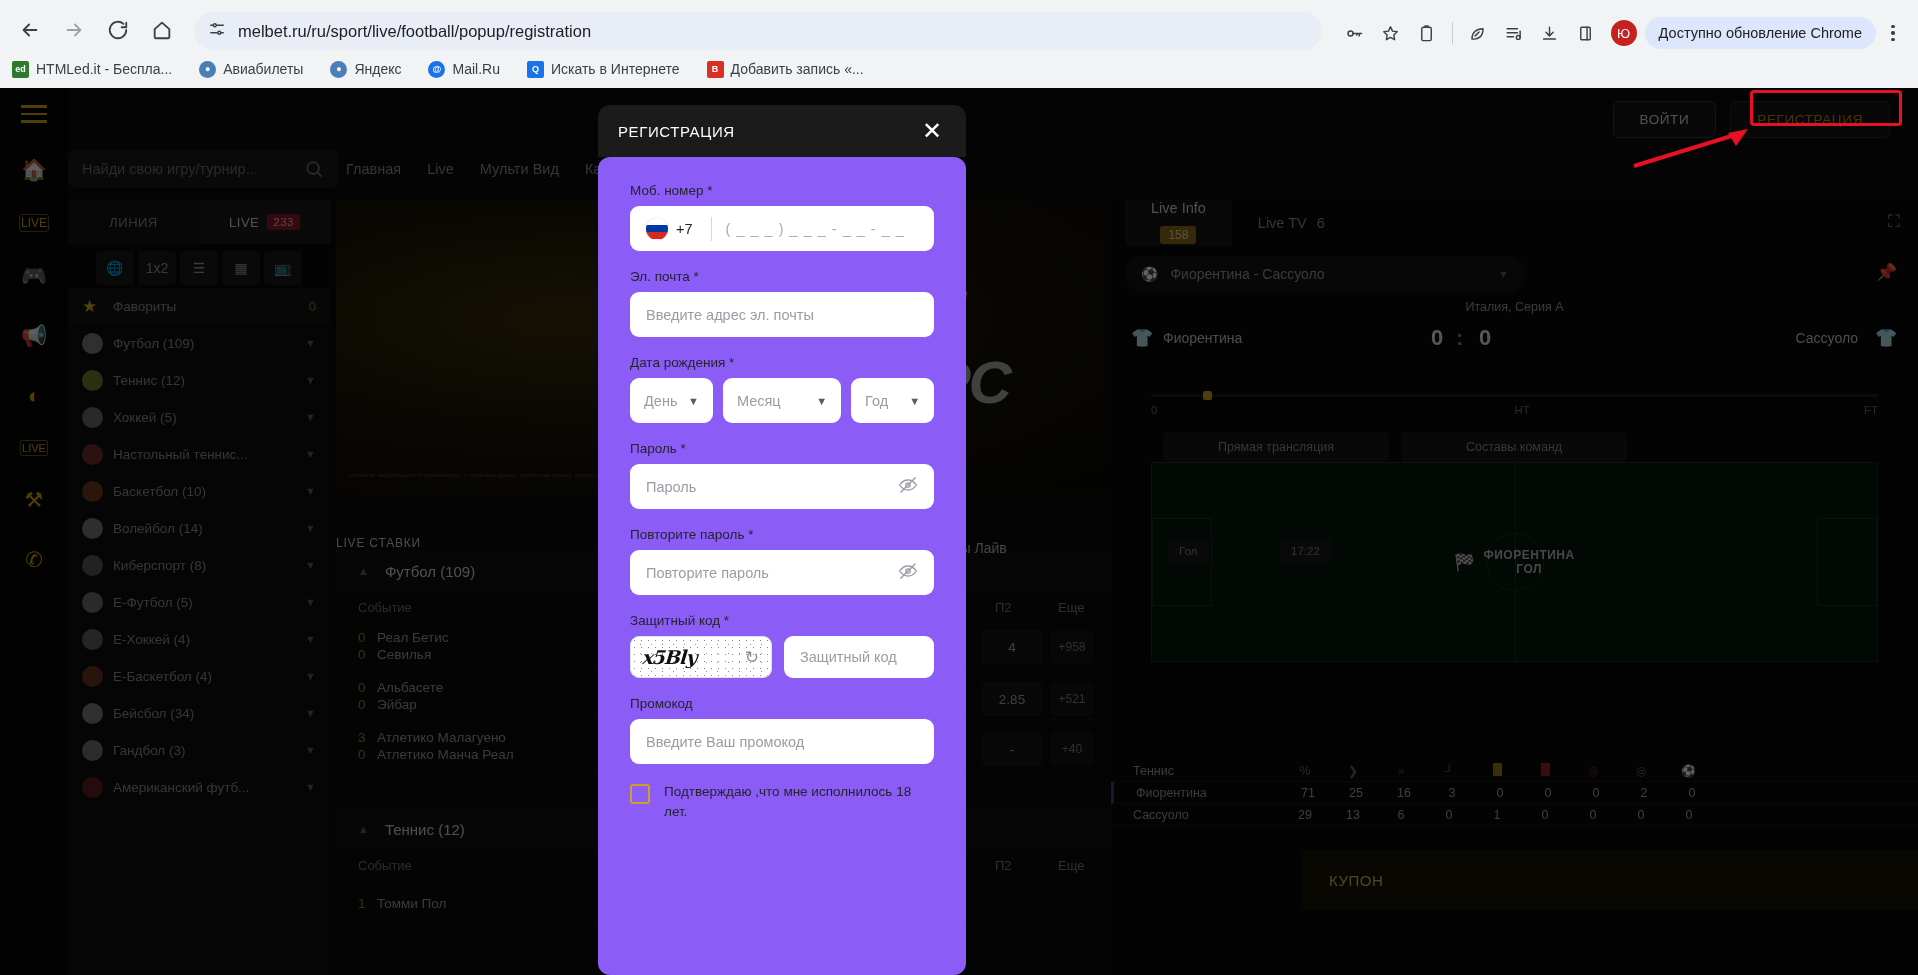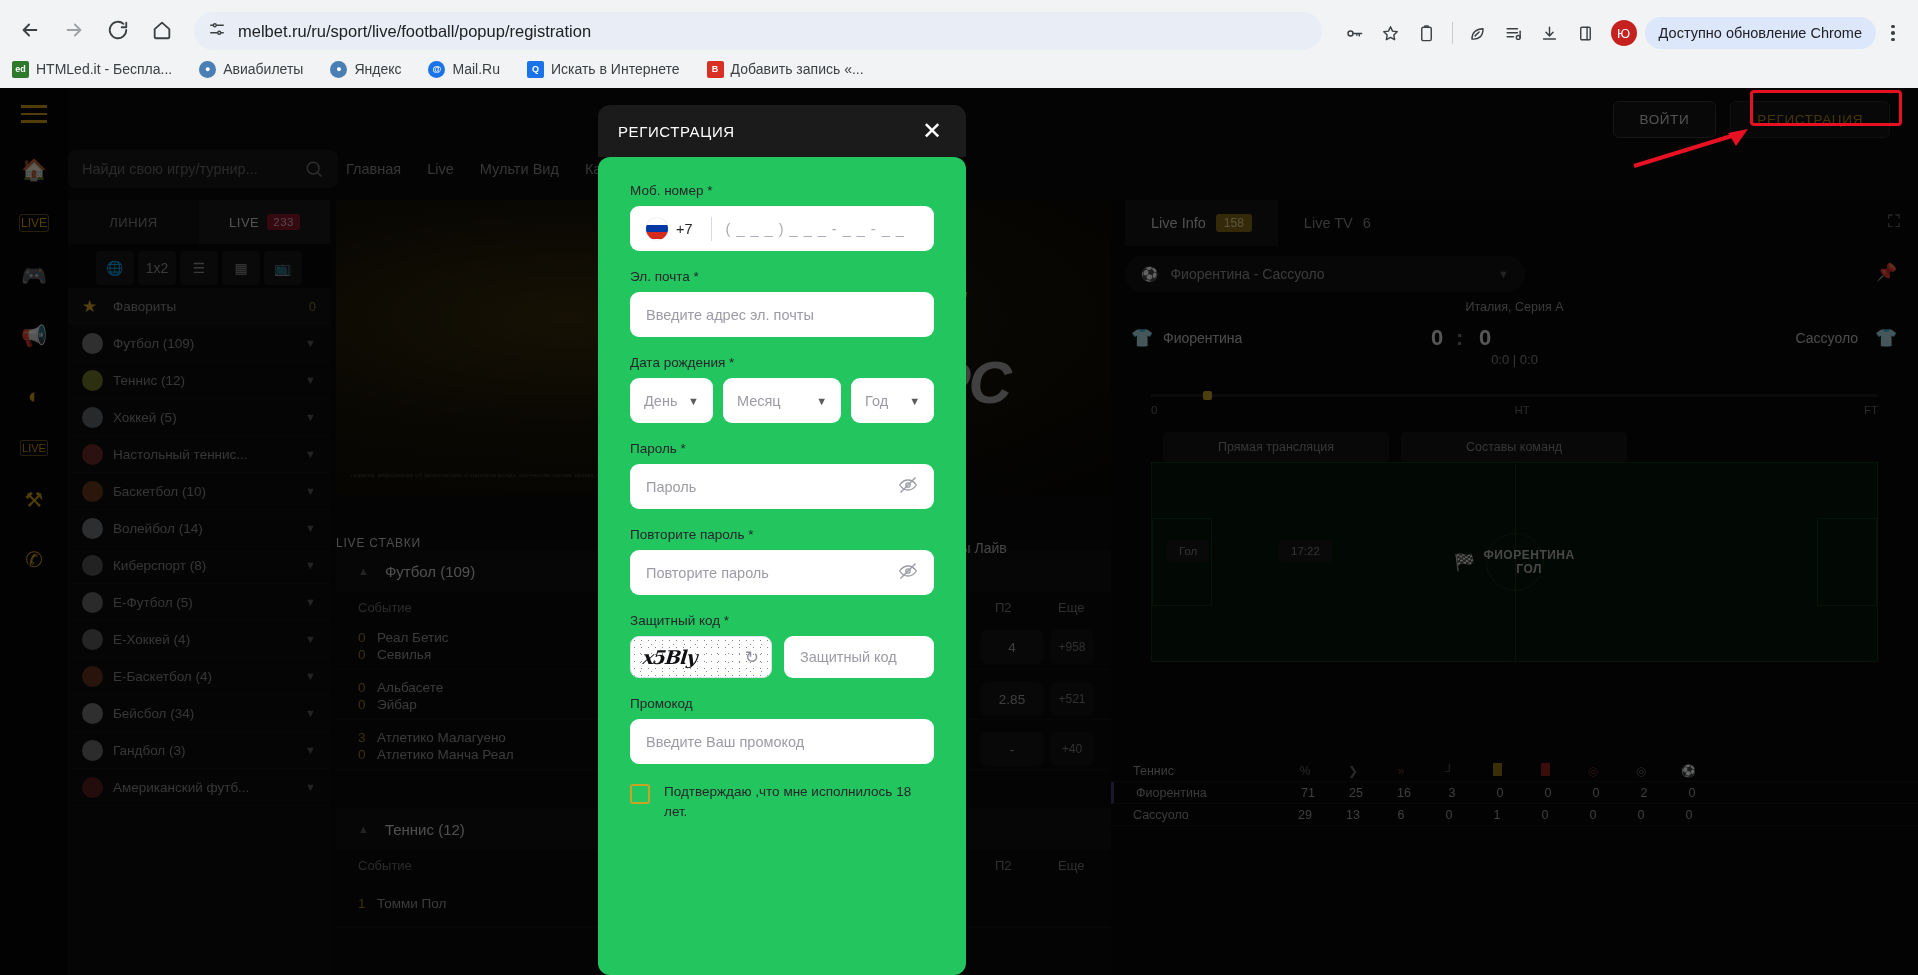--- a/index.html
+++ b/index.html
@@ -107,21 +107,21 @@
   .mt { display: flex; align-items: center; gap: 11px; font-size: 13.5px; color: #9b9b9b; }
   .mt .sc { color: #9c7c25; width: 8px; }
   .odds-cell { position: absolute; width: 62px; height: 34px; background: #161616; border-radius: 6px; display: flex; align-items: center; justify-content: center; color: #a6a6a6; font-size: 13.5px; }
   .odds-more { position: absolute; width: 44px; height: 34px; background: #141414; border-radius: 6px; display: flex; align-items: center; justify-content: center; color: #7e7e7e; font-size: 12px; }
   .odds-head { position: absolute; color: #7d7d7d; font-size: 13px; }
 
   
   .right { position: absolute; left: 1111px; top: 112px; width: 807px; height: 775px; background: #0a0a0a; }
   .r-tabs { display: flex; height: 46px; align-items: center; padding-left: 14px; gap: 0; }
   .r-tab { height: 46px; display: flex; align-items: center; gap: 10px; padding: 0 26px; color: #8d8d8d; font-size: 14.5px; }
-  .r-tab.active { background: #151515; color: #cfcfcf; }
+  .r-tab.active { background: #151515; color: #cfcfcf; flex-direction: column; }
   .badge-gold { background: #8a6d16; color: #f0dfa2; font-size: 12px; padding: 2px 8px; border-radius: 3px; }
   .expand-ic { position: absolute; right: 18px; top: 12px; color: #8a8a8a; font-size: 17px; }
   .ev-select { position: absolute; left: 14px; top: 56px; width: 400px; height: 36px; background: #141414; border-radius: 18px; display: flex; align-items: center; gap: 12px; padding: 0 16px; color: #9a9a9a; font-size: 14px; }
   .pin-ic { position: absolute; right: 20px; top: 62px; color: #7c7c7c; font-size: 17px; }
   .league { position: absolute; left: 0; top: 100px; width: 807px; text-align: center; color: #9a9a9a; font-size: 12.5px; }
   .score-line { position: absolute; top: 118px; width: 807px; height: 40px; display: flex; align-items: center; }
   .team-n { color: #c9c9c9; font-size: 14px; }
   .score-big { color: #e3e3e3; font-size: 22px; font-weight: 600; }
   .sub-score { position: absolute; top: 152px; width: 807px; text-align: center; color: #8c8c8c; font-size: 13px; }
   .timeline { position: absolute; left: 40px; top: 190px; width: 727px; height: 30px; }
@@ -141,21 +141,21 @@
   .st-name { width: 170px; padding-left: 22px; color: #9b9b9b; font-size: 12.5px; }
   .st-cell { width: 48px; text-align: center; color: #a4a4a4; font-size: 12.5px; }
   .st-head .st-cell { color: #6a6a6a; font-size: 12px; }
   .coupon { position: absolute; left: 190px; top: 650px; width: 617px; height: 60px; background: #1a1406; display: flex; align-items: center; padding-left: 28px; color: #d3b765; font-size: 15px; letter-spacing: .5px; }
 
   
   .modal { position: absolute; z-index: 80; left: 598px; top: 105px; width: 368px; }
   .modal-head { height: 52px; background: #1b1b1b; border-radius: 12px 12px 0 0; display: flex; align-items: center; justify-content: space-between; padding: 0 20px; }
   .modal-title { color: #fff; font-size: 15px; letter-spacing: .6px; }
   .modal-close { color: #fff; font-size: 24px; line-height: 1; width: 28px; height: 28px; display: flex; align-items: center; justify-content: center; }
-  .modal-body { background: #22c55e; border-radius: 12px; padding: 26px 32px 12px; height: 818px; overflow: hidden; }
+  .modal-body { background: #8b5cf6; border-radius: 12px; padding: 26px 32px 12px; height: 818px; overflow: hidden; }
   .f-label { color: #23252b; font-size: 13.5px; margin-bottom: 8px; }
   .f-group { margin-bottom: 18px; }
   .f-input { height: 45px; background: #fff; border-radius: 9px; display: flex; align-items: center; padding: 0 16px; color: #9b9ba5; font-size: 14.5px; }
   .phone-wrap { height: 45px; background: #fff; border-radius: 9px; display: flex; align-items: center; }
   .flag { width: 22px; height: 22px; border-radius: 50%; overflow: hidden; margin: 0 8px 0 16px; flex: none; box-shadow: 0 0 1px rgba(0,0,0,.4); }
   .flag i { display: block; height: 33.33%; }
   .cc { color: #23252b; font-size: 14.5px; }
   .ph-div { width: 1px; height: 24px; background: #d7d8e2; margin: 0 14px 0 18px; }
   .ph-mask { color: #a9a9b4; font-size: 14.5px; letter-spacing: 1px; }
   .dob-row { display: flex; gap: 10px; }
@@ -522,21 +522,20 @@
 
       <div class="score-line">
         <span style="position:absolute;left:20px;color:#5a4a9a;font-size:18px">👕</span>
         <span class="team-n" style="position:absolute;left:52px">Фиорентина</span>
         <span class="score-big" style="position:absolute;left:320px">0</span>
         <span class="score-big" style="position:absolute;left:345px;color:#7a7a7a">:</span>
         <span class="score-big" style="position:absolute;left:368px">0</span>
         <span class="team-n" style="position:absolute;right:60px">Сассуоло</span>
         <span style="position:absolute;right:20px;color:#3a7a4a;font-size:18px">👕</span>
       </div>
-      <div class="sub-score">0:0 | 0:0</div>
 
       <div class="timeline">
         <div class="tl-bar"></div>
         <div style="position:absolute;left:52px;top:1px;width:9px;height:9px;background:#c9a227;border-radius:2px"></div>
         <span class="tl-lbl" style="left:0">0</span>
         <span class="tl-lbl" style="left:50%">HT</span>
         <span class="tl-lbl" style="right:0">FT</span>
       </div>
 
       <div class="rbtn" style="left:52px; top:232px; width:226px;">Прямая трансляция</div>
@@ -590,20 +589,21 @@
           <div class="st-cell">6</div>
           <div class="st-cell">0</div>
           <div class="st-cell">1</div>
           <div class="st-cell">0</div>
           <div class="st-cell">0</div>
           <div class="st-cell">0</div>
           <div class="st-cell">0</div>
         </div>
       </div>
 
+      <div class="coupon">КУПОН</div>
     </div>
 
     <div class="dim"></div>
   </div>
 
   <div class="reg-highlight"></div>
   <svg class="arrow-svg" width="120" height="46" viewBox="0 0 120 46">
     <line x1="4" y1="40" x2="108" y2="8" stroke="#e81123" stroke-width="4"></line>
     <polygon points="118,3 98,7 106,20" fill="#e81123"></polygon>
   </svg>

